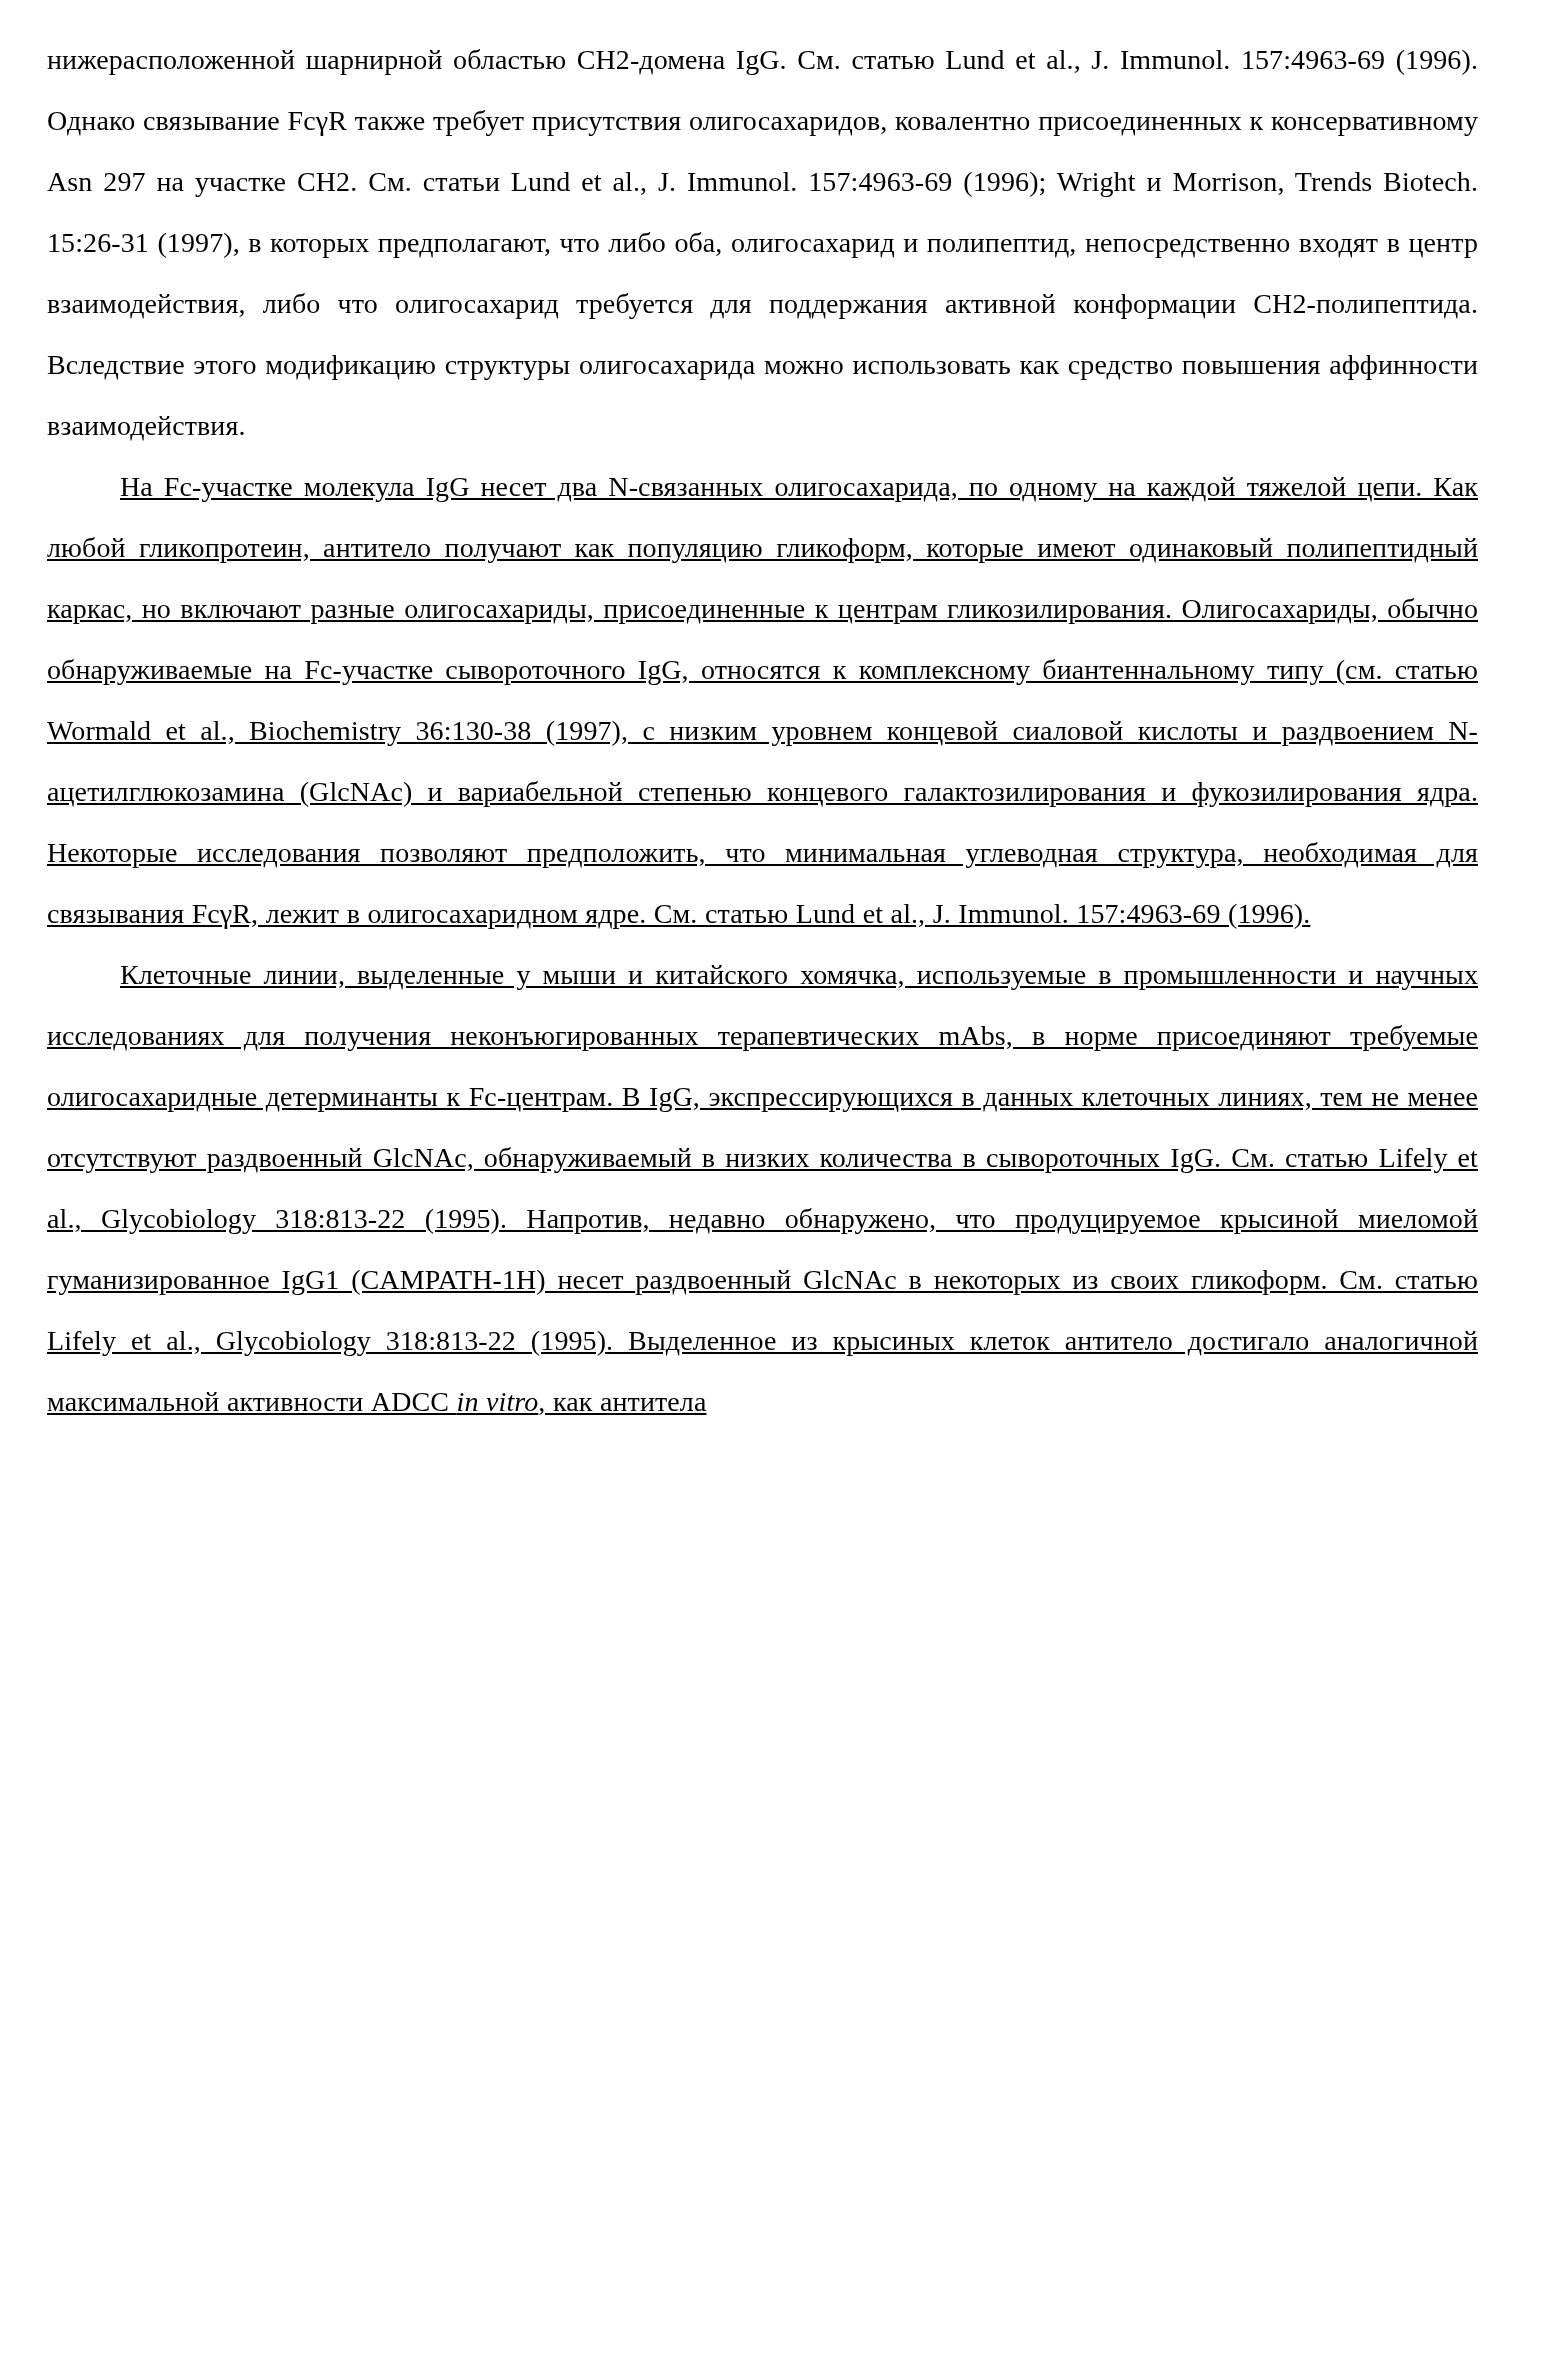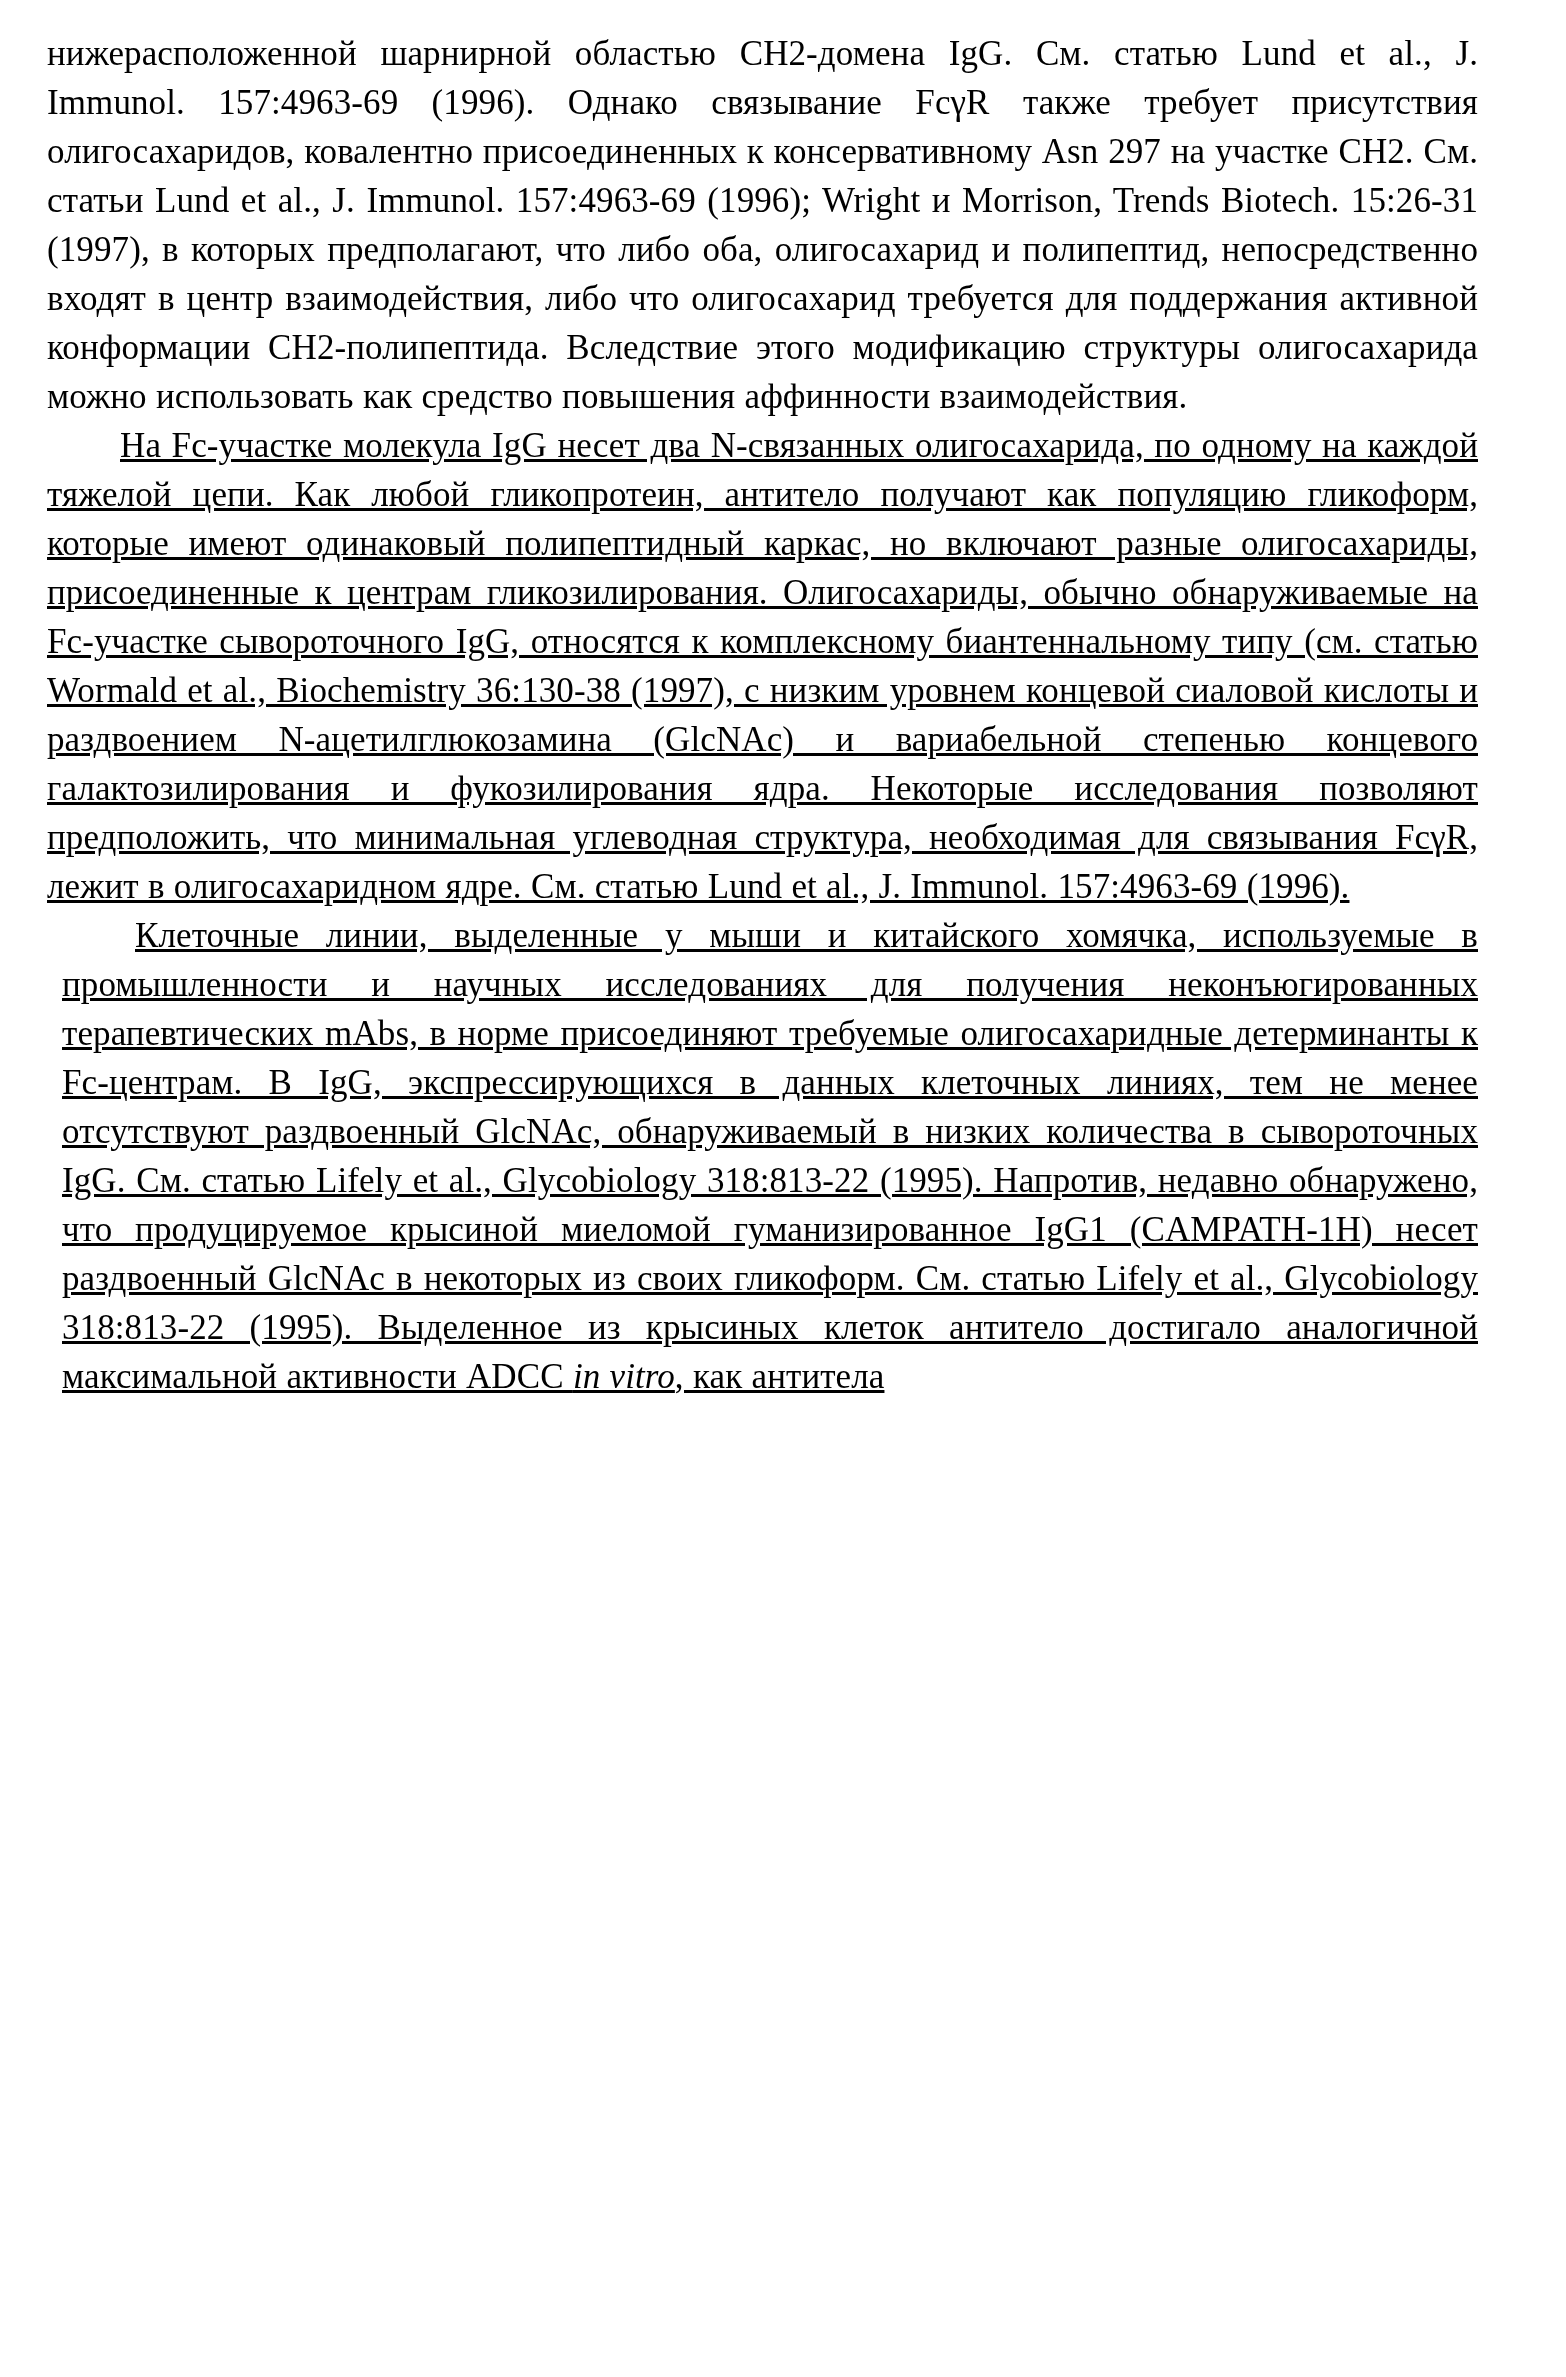--- a/index.html
+++ b/index.html
@@ -11,42 +11,41 @@
     position: relative;
     width: 1566px;
     height: 2377px;
     background: #ffffff;
     box-sizing: border-box;
     padding: 29px 88px 0 47px;
     font-family: "Liberation Serif", serif;
     color: #000000;
   }
   .doc-body {
-    font-size: 35px;
-    line-height: 49px;
+    font-size: 28px;
+    line-height: 61px;
     text-align: justify;
     text-justify: inter-word;
     letter-spacing: 0.1px;
     word-spacing: 0.4px;
   }
   .para {
     margin: 0;
     padding: 0;
     text-align: justify;
   }
   .para + .para {
     margin-top: 0;
     text-decoration: underline;
   }
   .indent {
     text-indent: 73px;
   }
   .para.last {
     text-align: justify;
-    margin-left: 15px;
   }
   
   .doc-body {
     -webkit-font-smoothing: antialiased;
   }
 </style>
 </head>
 <body>
 
 <div class="page">

